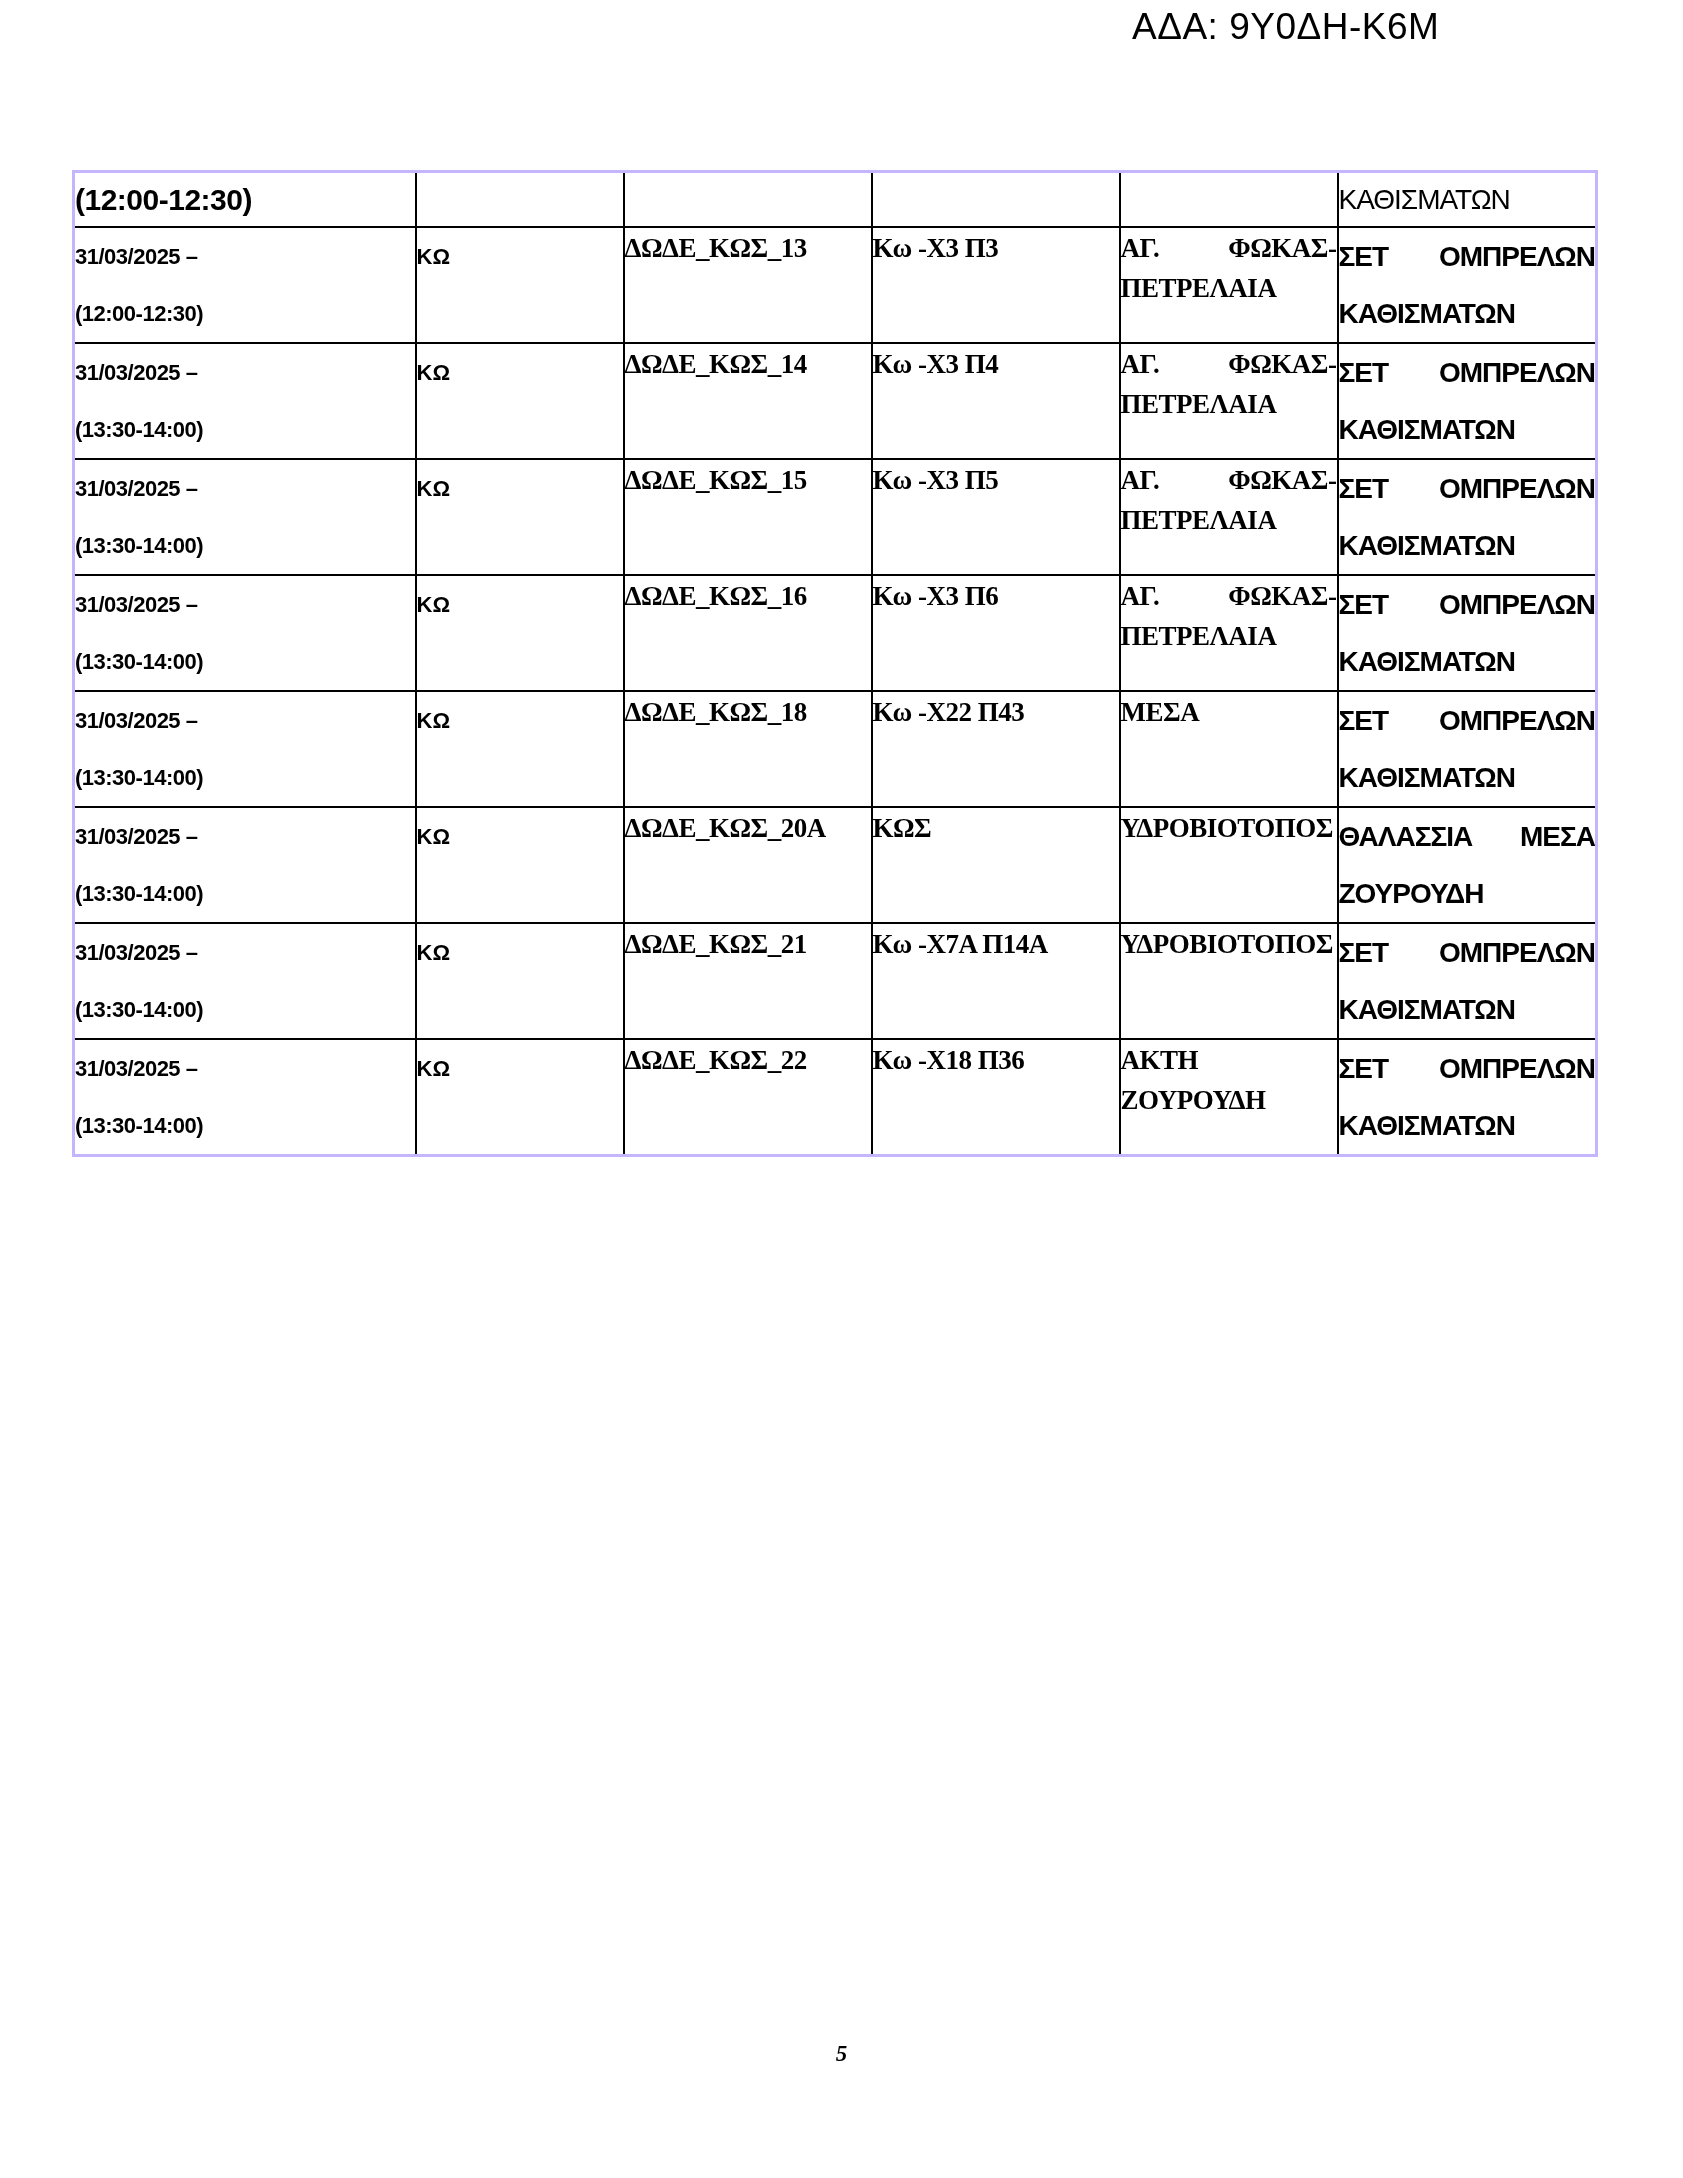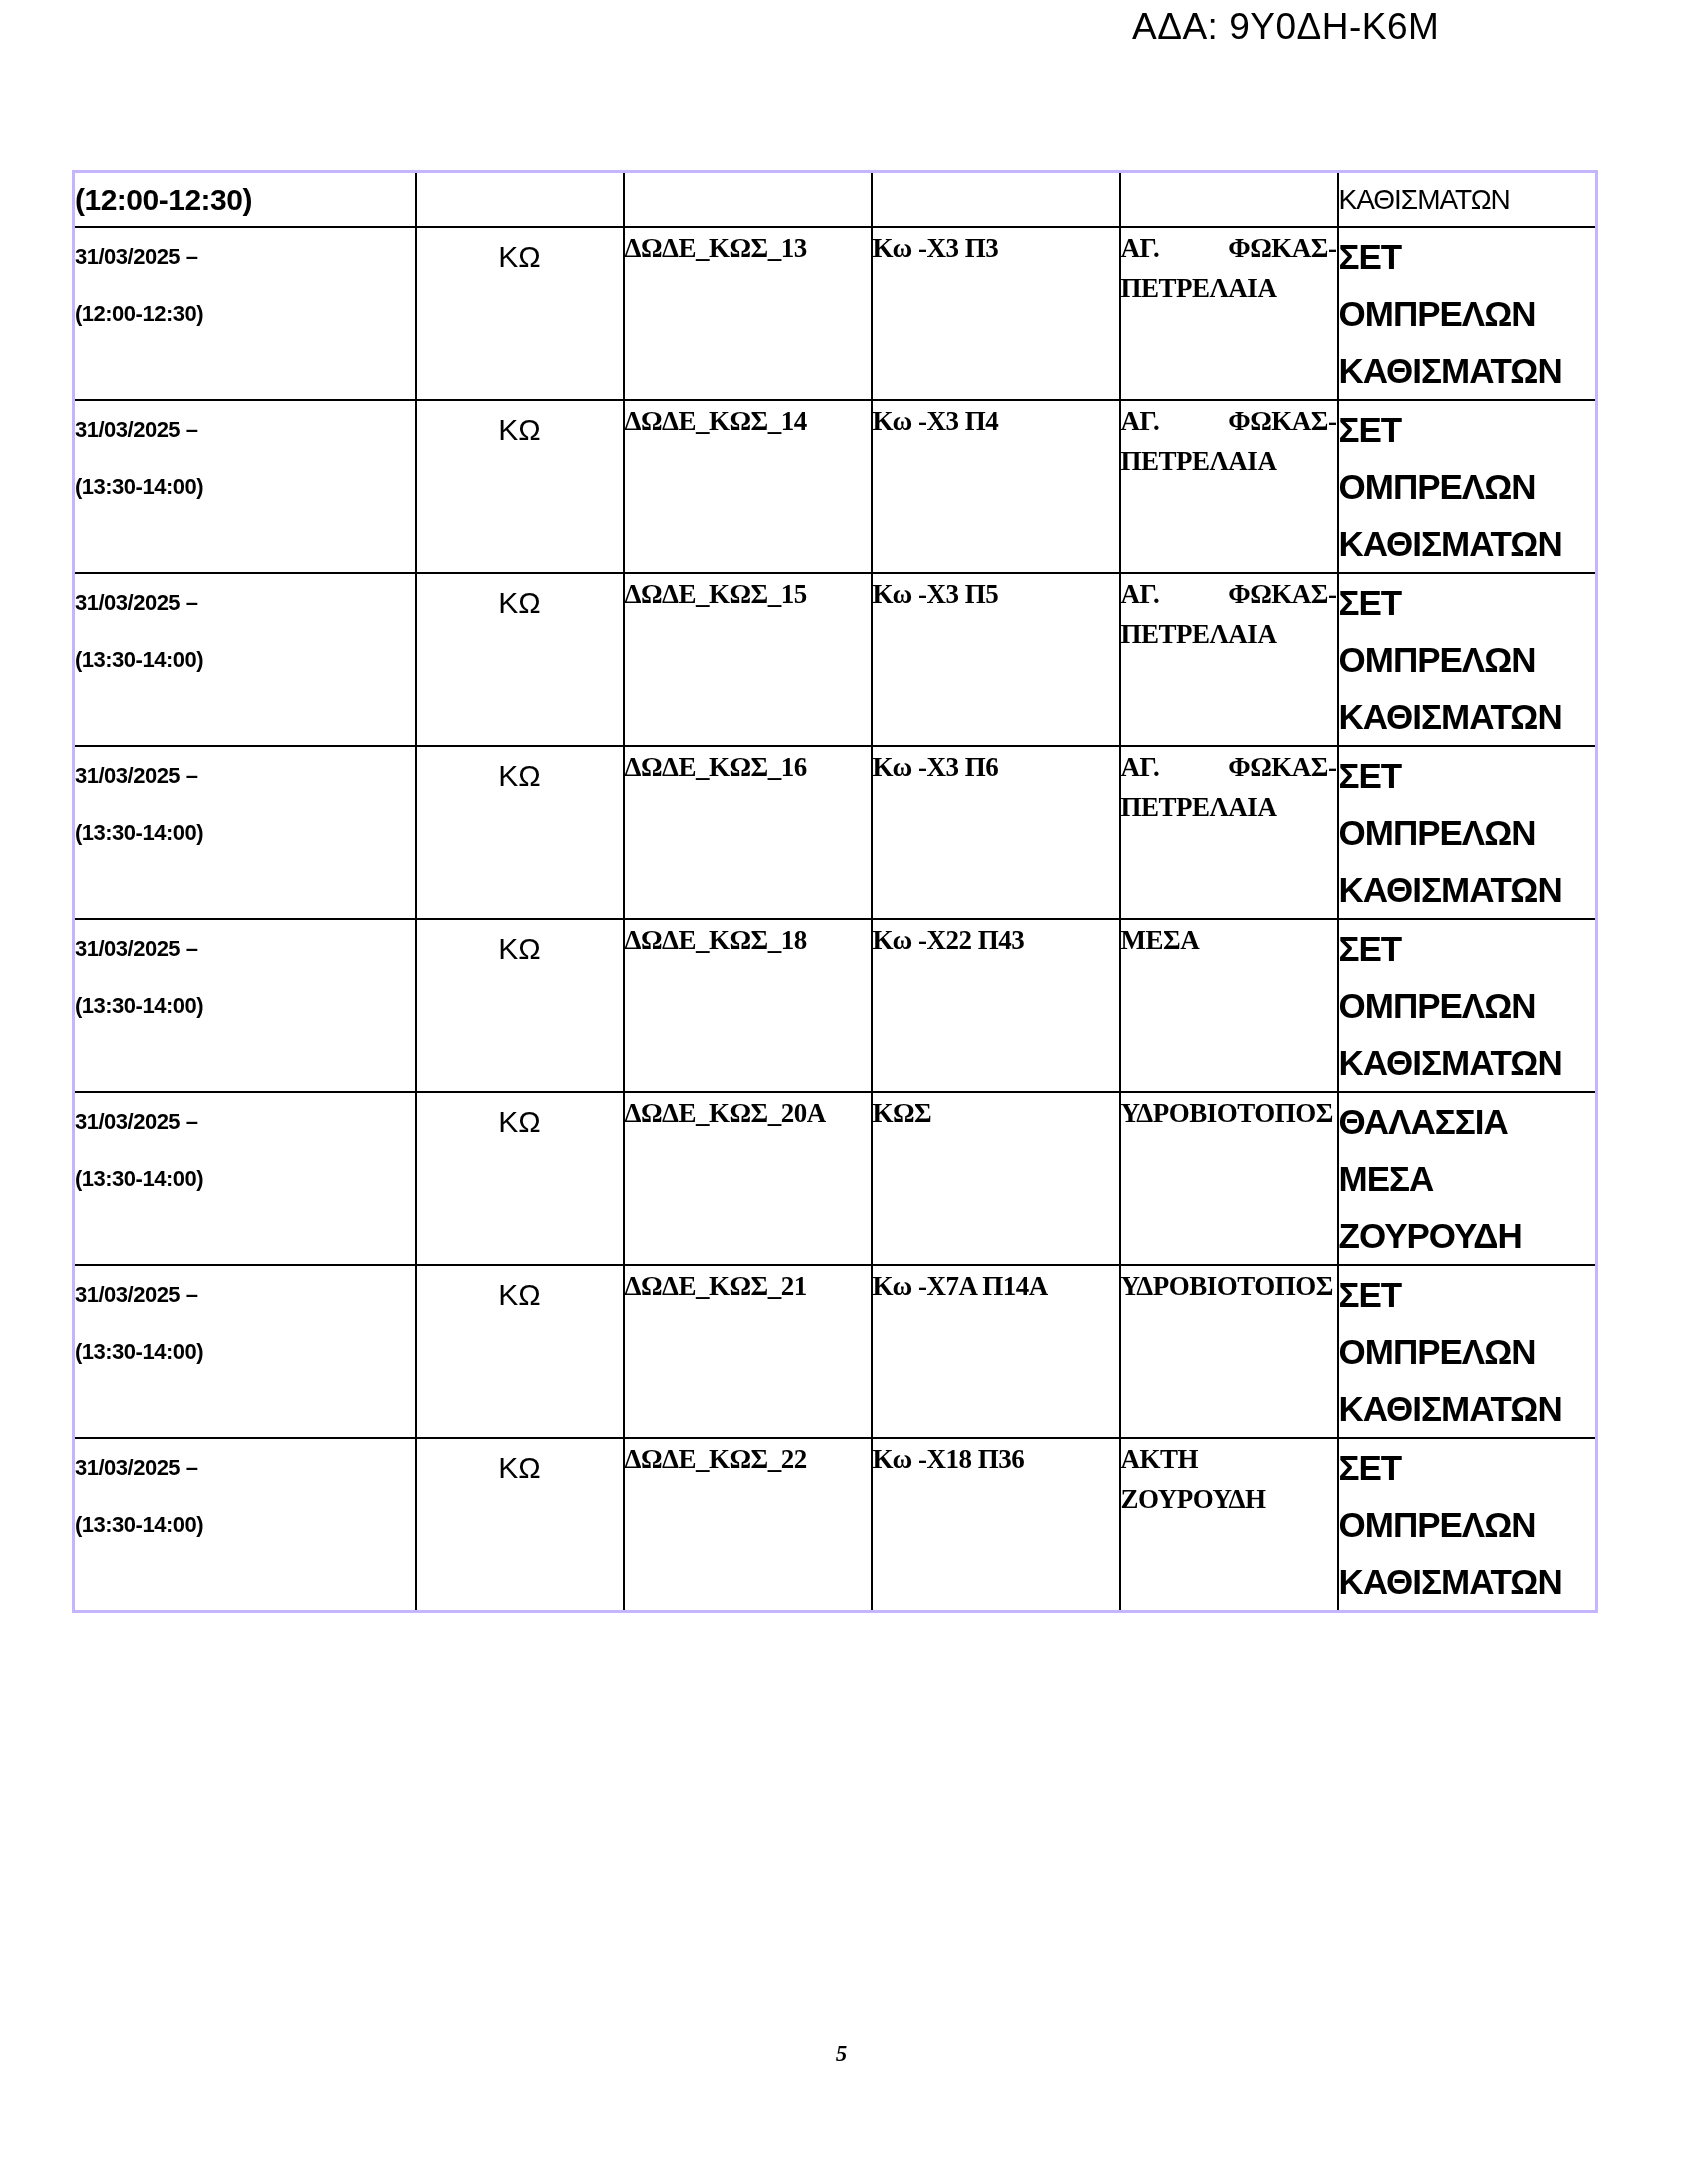--- a/index.html
+++ b/index.html
@@ -28,33 +28,33 @@
   }
   tr.row-full td { height:111px; }
   tr.row-partial td { height:51px; }
 
   
   .cd { font-weight:bold; font-size:22px; letter-spacing:-0.5px; padding:8px 8px 0 12px; }
   .cd .dline { line-height:57px; white-space:nowrap; }
   .cd-partial { font-weight:bold; font-size:30px; letter-spacing:-0.5px; padding:0 8px 0 12px; line-height:53px; }
 
   
-  .creg { font-weight:normal; font-size:30px; padding:8px 0 0 14px; line-height:57px;text-align:center; }
+  .creg { font-weight:bold; font-size:22px; padding:8px 0 0 14px; line-height:57px; }
 
   
   .ccode, .cpos, .cloc {
     font-family:"Liberation Serif", serif;
     font-weight:bold; font-size:27px; letter-spacing:-0.5px;
     padding:8px 8px 0 10px; line-height:40px;margin-left:42px;
   }
   .cloc { text-align:justify; padding-right:12px; }
 
   
   .cequip {
-    font-weight:bold; font-size:35px; letter-spacing:-1px;
+    font-weight:bold; font-size:28px; letter-spacing:-1px;
     text-align:justify; padding:14px 12px 0 12px; line-height:57px;
   }
   .cequip-partial {
     font-weight:normal; font-size:28px; letter-spacing:-1px;
     padding:0 12px 0 12px; line-height:53px;
   }
 
   .page-number {
     position:absolute; top:2041px; left:0; width:1683px;
     text-align:center;

